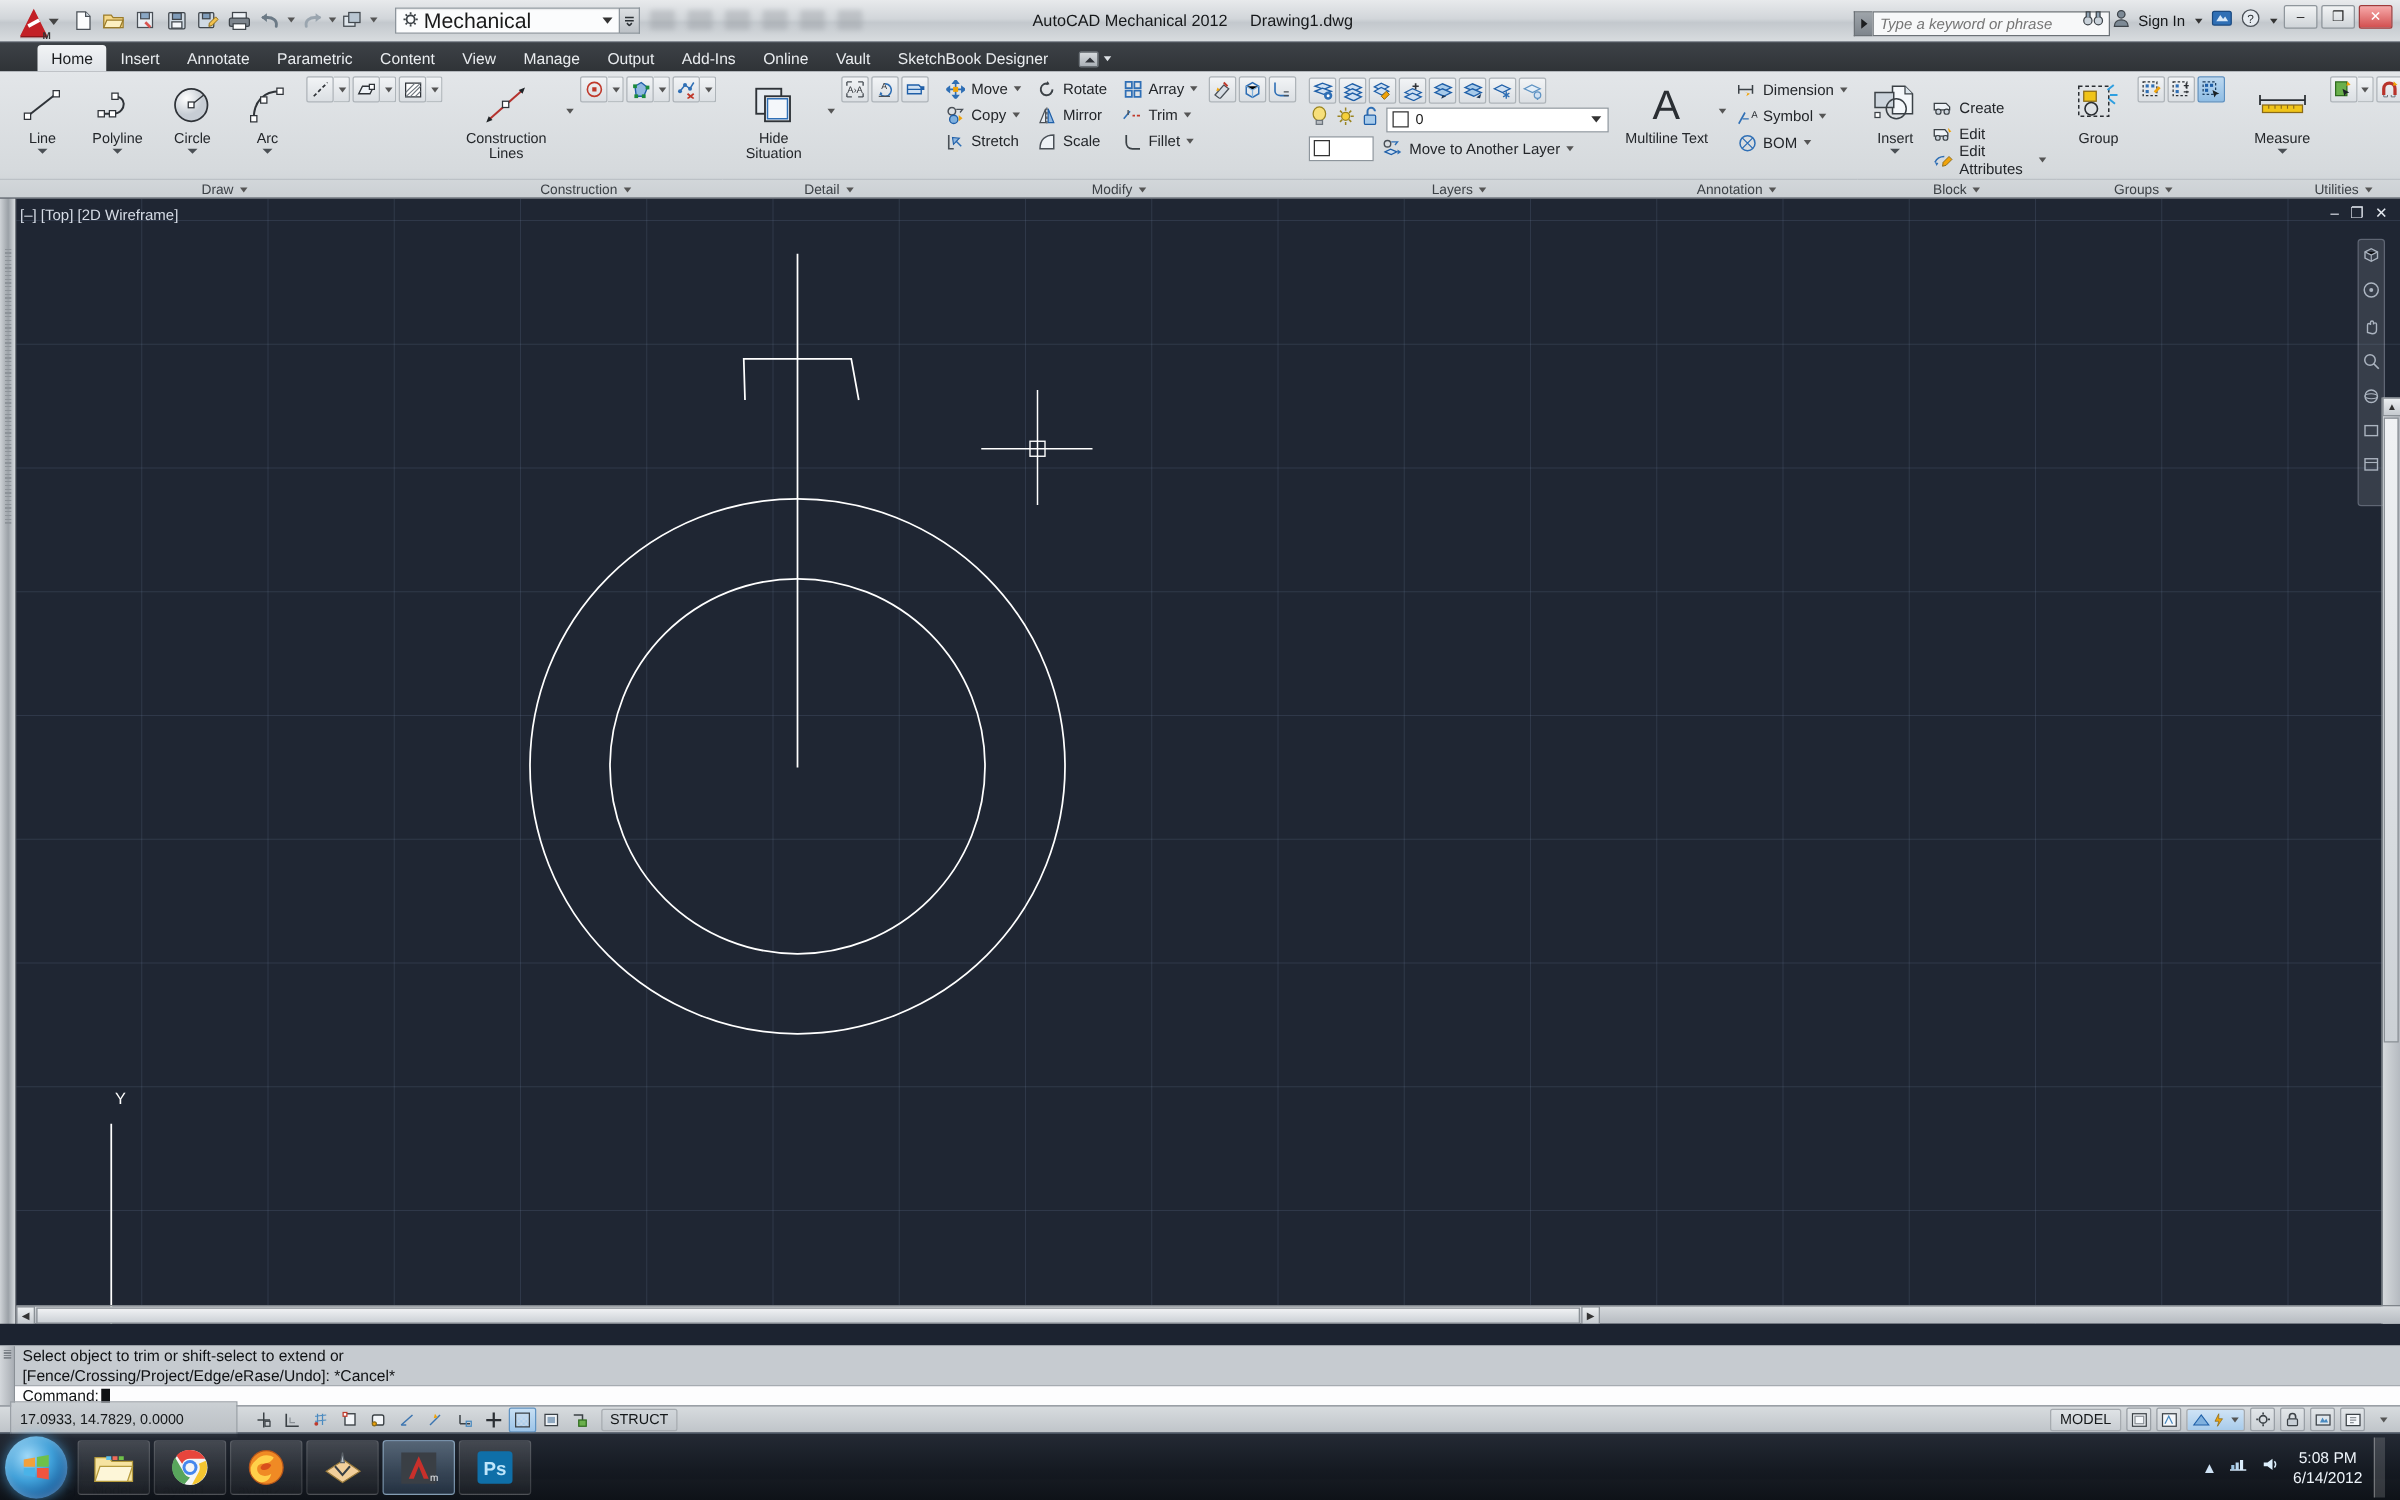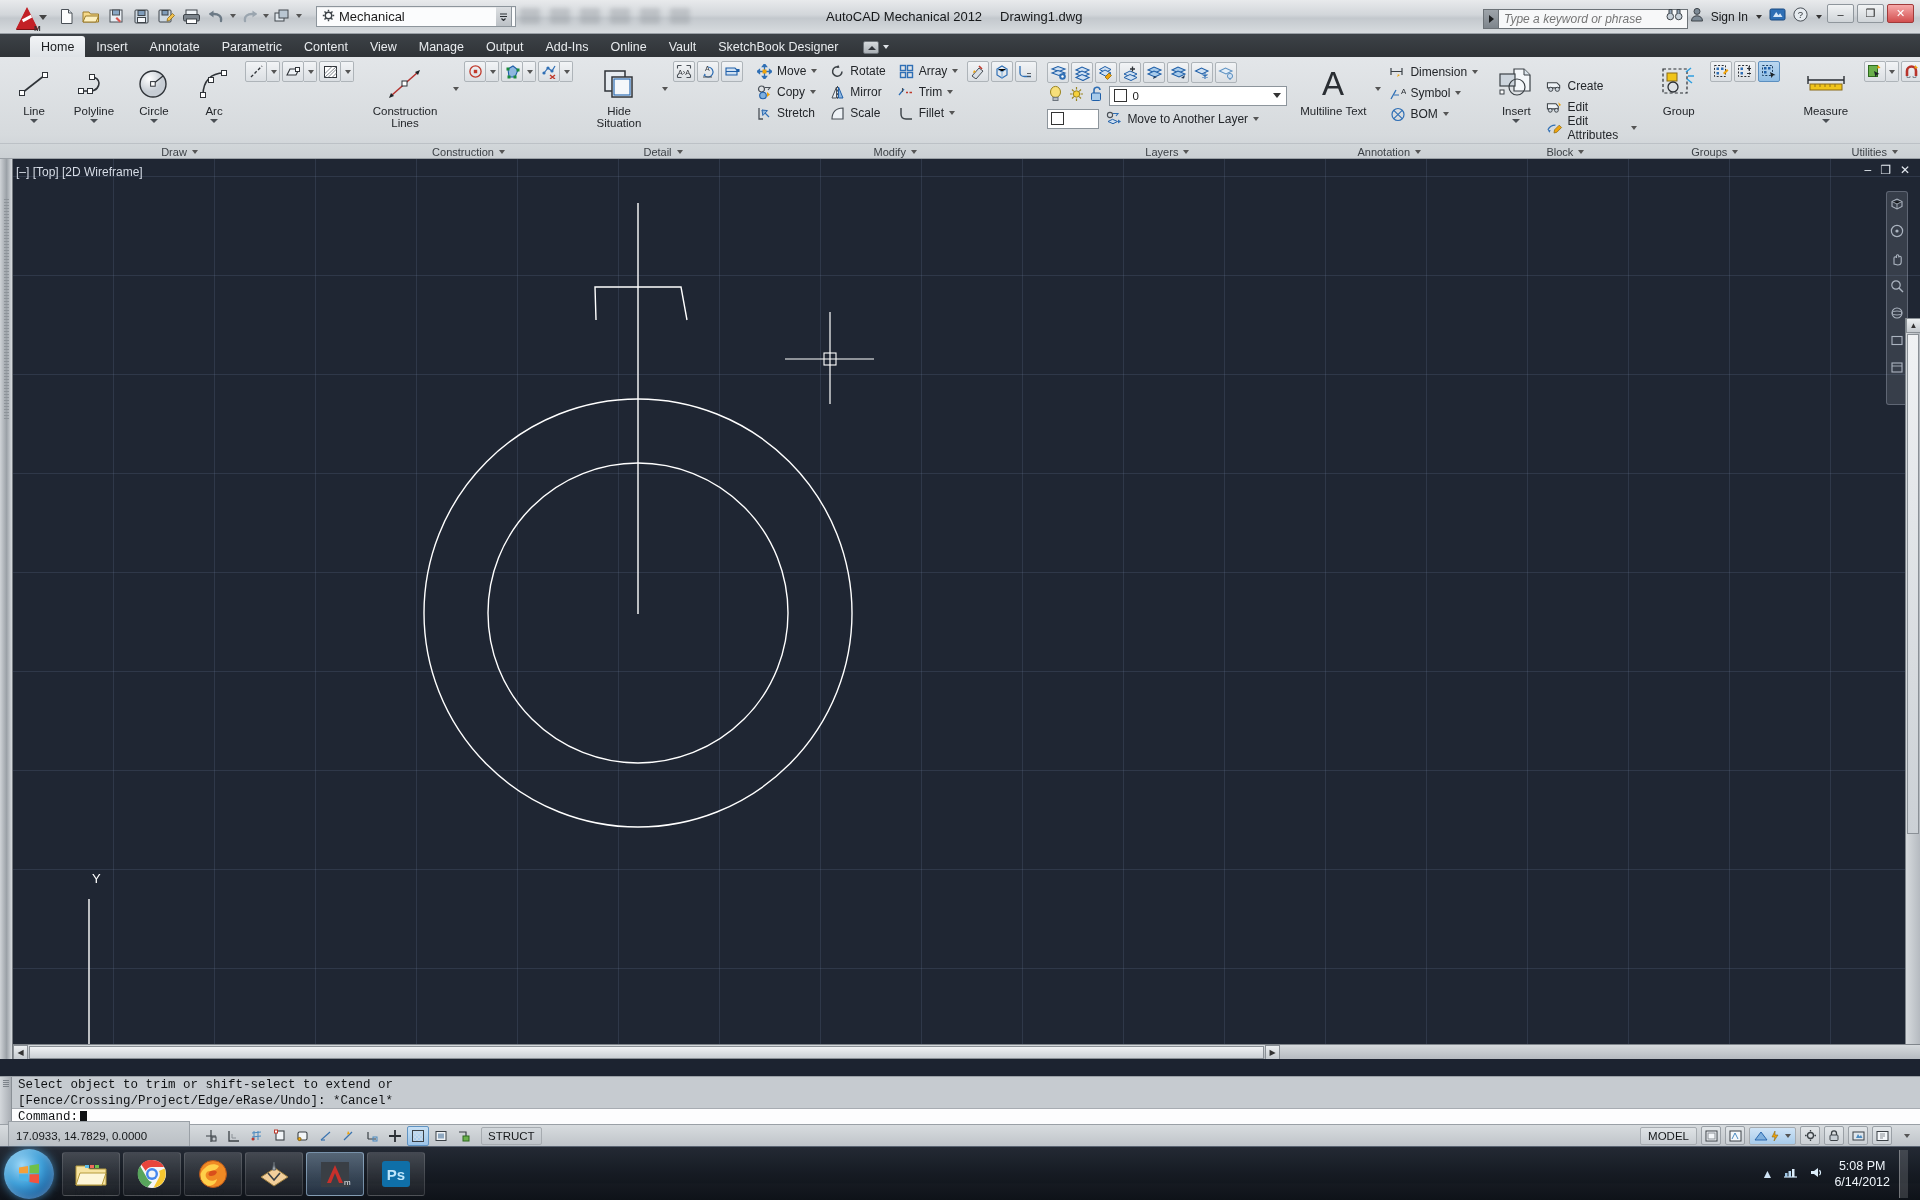--- a/index.html
+++ b/index.html
@@ -49,23 +49,23 @@
   .qat-ico {
     width: 24px; height: 24px; display: flex; align-items: center; justify-content: center;
     border-radius: 2px; position: relative;
   }
   .mini-caret {
     width: 0; height: 0; border-left: 3px solid transparent; border-right: 3px solid transparent;
     border-top: 4px solid #555; margin-left: 1px;
   }
 
   .wsbox {
-    position: absolute; left: 316px; top: 6px; width: 200px; height: 21px;
+    position: absolute; left: 316px; top: 6px; width: 180px; height: 21px;
     background: #fbfcfd; border: 1px solid #8d959c;
-    display: flex; align-items: center; font-size: 13px; color: #1a1a1a;
+    display: flex; align-items: center; font-size: 17px; color: #1a1a1a;
     box-shadow: inset 0 1px 1px rgba(0,0,0,.07);
   }
   .wsbox .gear { margin: 0 4px 0 5px; }
   .wsbox .wscaret {
     position: absolute; right: 5px; width: 0; height: 0;
     border-left: 4px solid transparent; border-right: 4px solid transparent; border-top: 5px solid #333;
   }
   .ws-drop {
     position: absolute; left: 496px; top: 6px; width: 16px; height: 21px;
     background: linear-gradient(to bottom,#dcdfe2,#bcc1c6);
@@ -307,21 +307,21 @@
   .cmd-grip {
     width: 12px; background: linear-gradient(to right,#d3d7db,#a9aeb4);
     border-right: 1px solid #8a9096; position: relative;
   }
   .cmd-grip::after {
     content: ""; position: absolute; left: 3px; top: 3px; width: 6px; height: 7px;
     background: repeating-linear-gradient(to bottom,#7d838a 0 1px,transparent 1px 2px);
   }
   .cmd-lines {
     flex: 1; display: flex; flex-direction: column;
-    font-family: Liberation Mono, monospace; font-size: 12.5px; color: #101214;
+    font-family: Liberation Sans, sans-serif; font-size: 12.5px; color: #101214;
   }
   .cmd-hist { height: 31px; background: #c6cbd0; padding: 1px 6px; line-height: 15.5px; }
   .cmd-input {
     height: 17px; background: #fdfdfe; border-top: 1px solid #a7acb2; padding: 1px 6px;
     display: flex; align-items: center; gap: 2px;
   }
   .caret-blink { width: 7px; height: 12px; background: #101214; }
 
   
   .statusbar {

